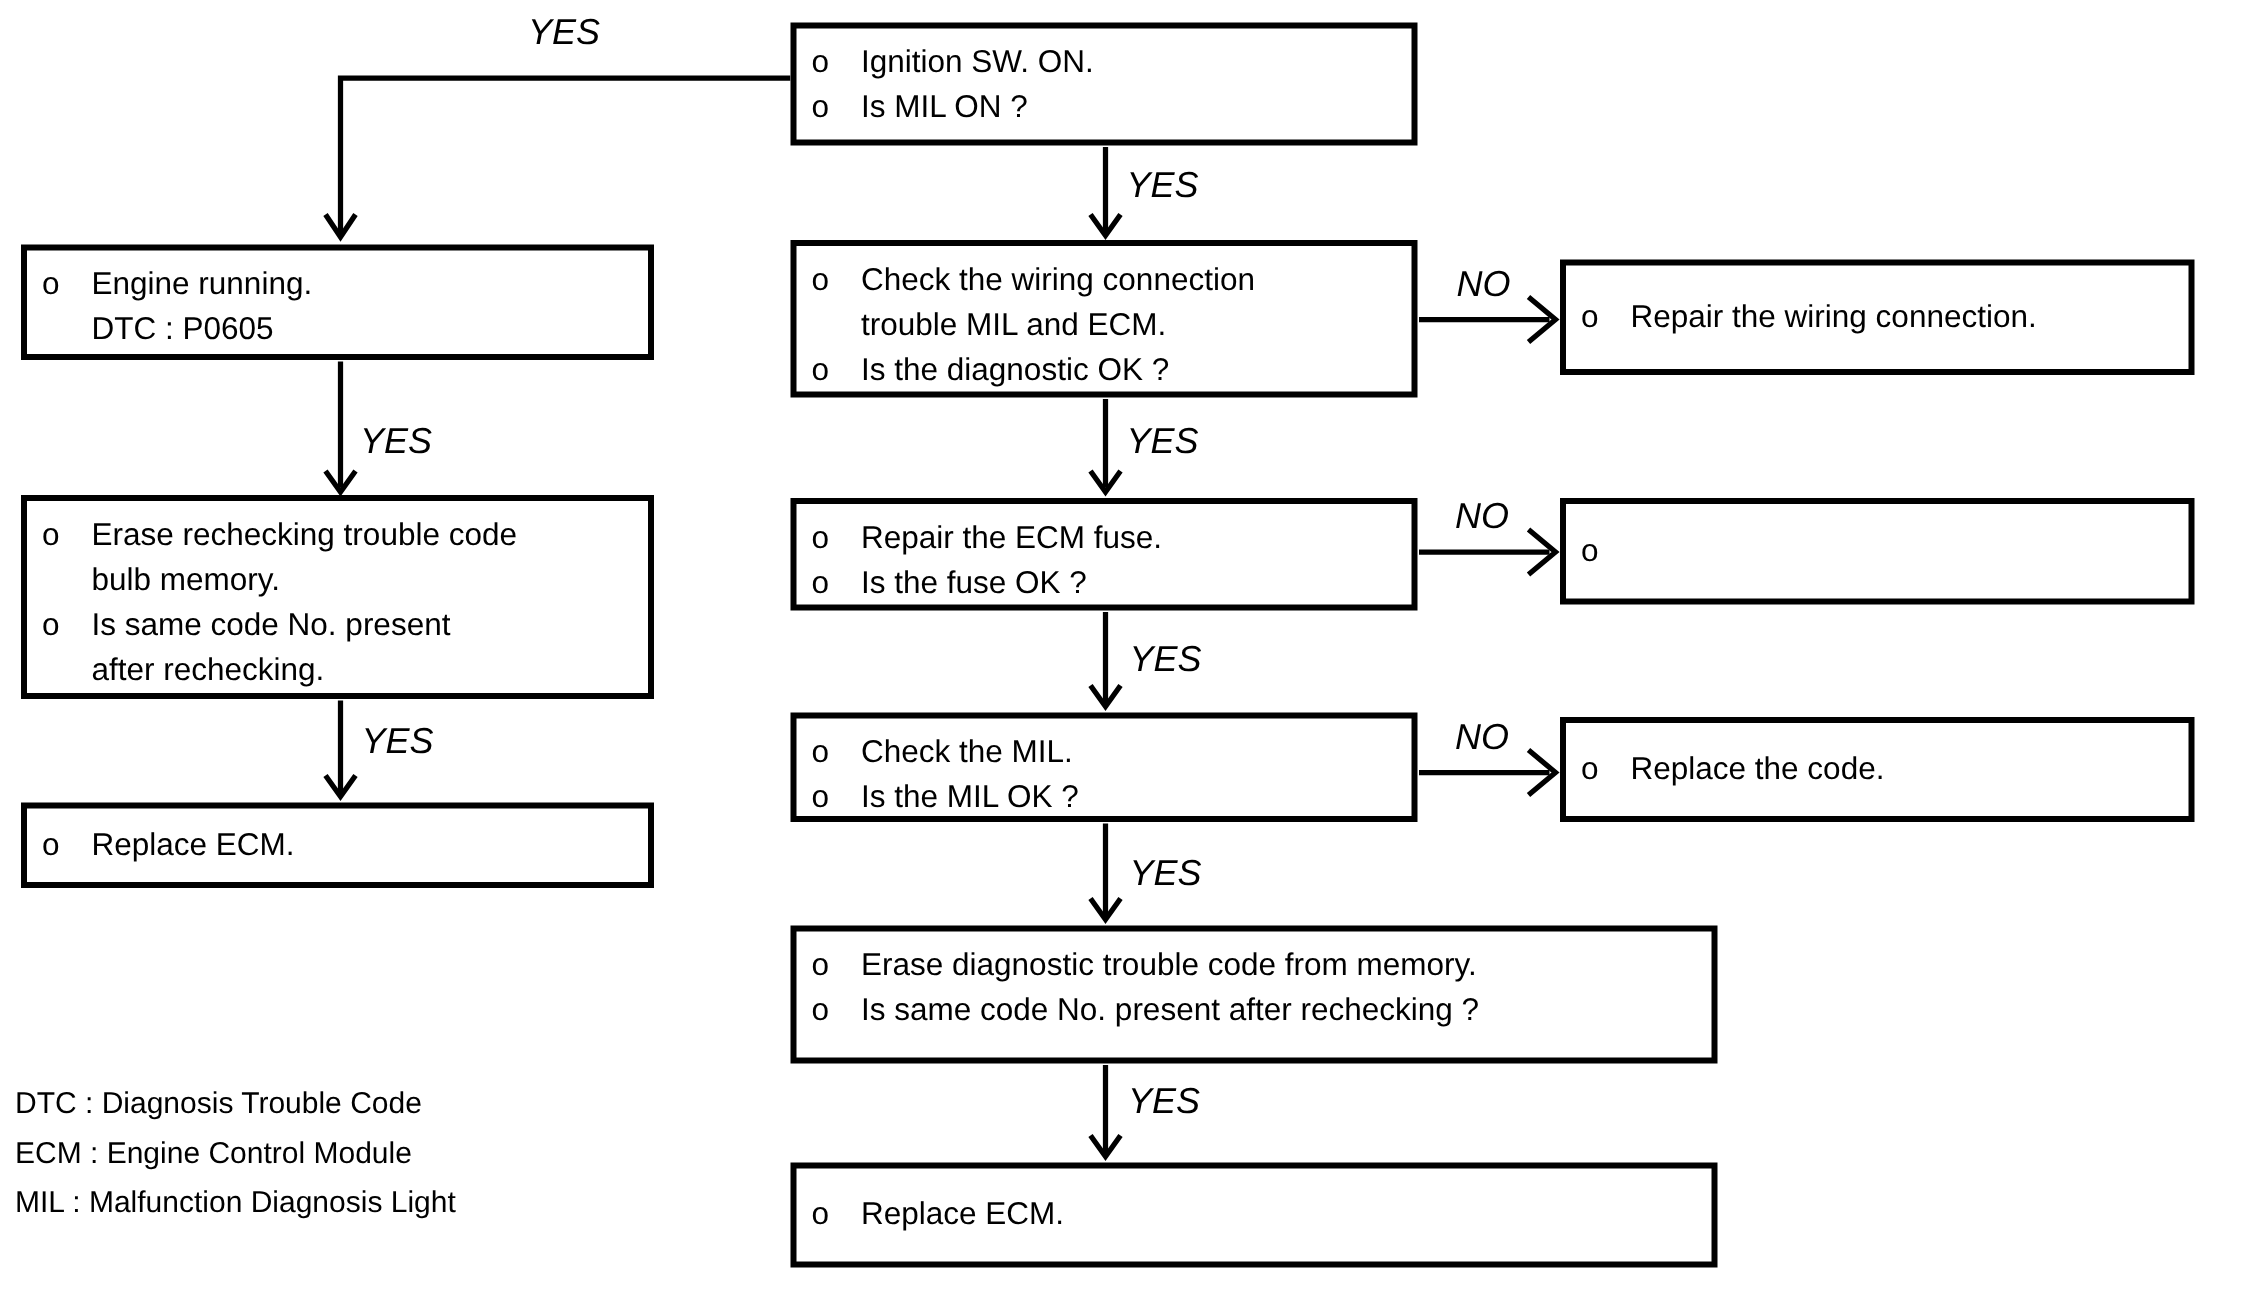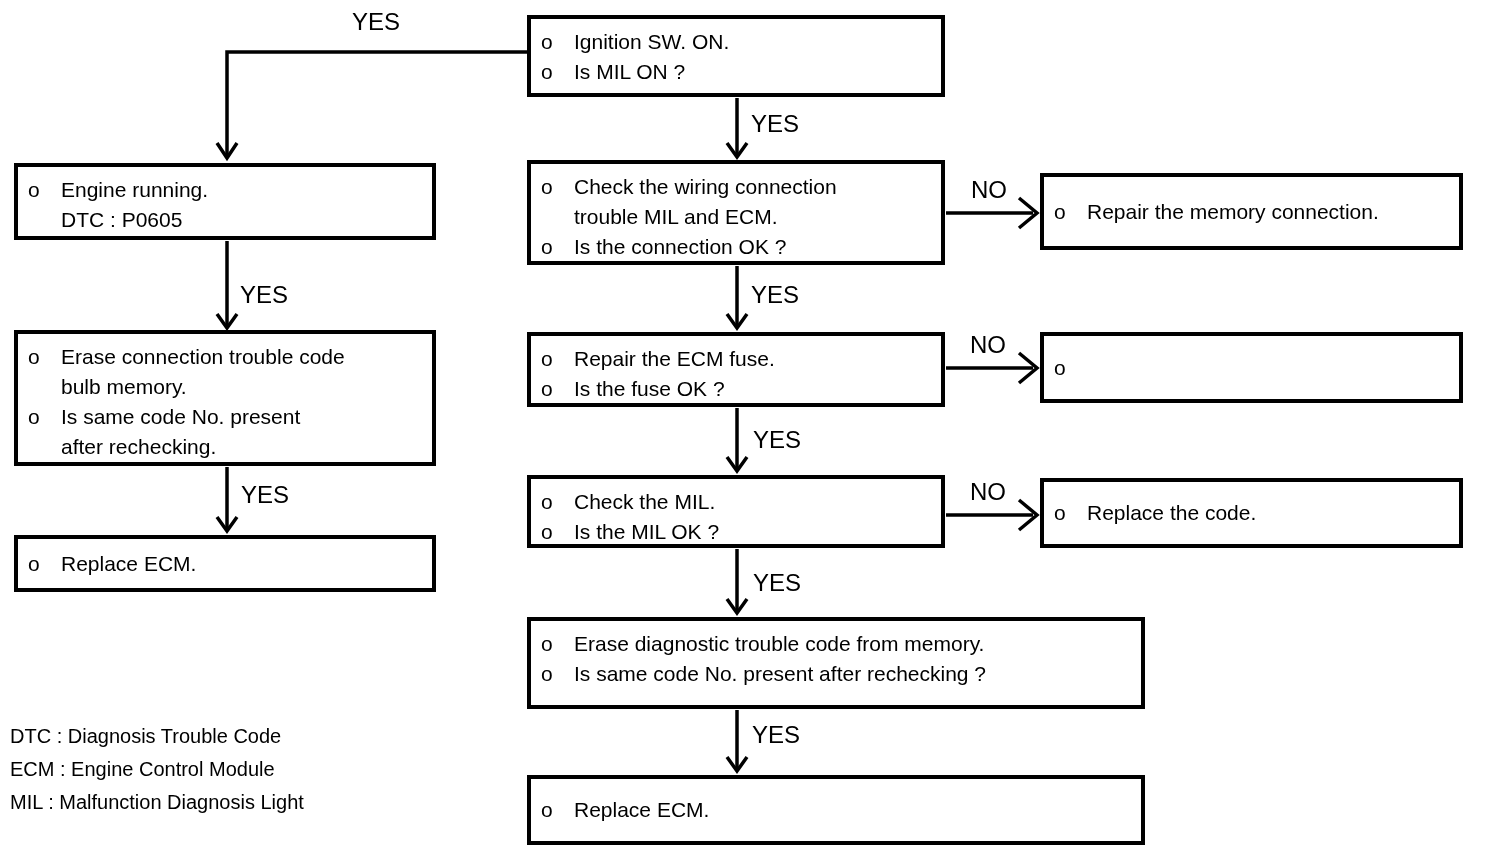--- a/index.html
+++ b/index.html
@@ -37,20 +37,21 @@
     padding-top: 0;
     padding-bottom: 0;
   }
   .row { display: flex; line-height: 30px; white-space: nowrap; }
   .bullet { flex: 0 0 33px; }
   .lbl {
     position: absolute;
     font-size: 24px;
     line-height: 24px;
     white-space: nowrap;
+    font-style: italic;
   }
   .legend {
     position: absolute;
     left: 10px;
     top: 720px;
     font-size: 20px;
     line-height: 33px;
     white-space: nowrap;
   }
 </style>
@@ -124,21 +125,21 @@
       </div>
       <div class="row">
         <span class="bullet"></span>
         <span class="txt">DTC : P0605</span>
       </div>
     </div>
 
   <div class="node" style="left:14px; top:330px; width:422px; height:136px;">
       <div class="row">
         <span class="bullet">o</span>
-        <span class="txt">Erase connection trouble code</span>
+        <span class="txt">Erase rechecking trouble code</span>
       </div>
       <div class="row">
         <span class="bullet"></span>
         <span class="txt">bulb memory.</span>
       </div>
       <div class="row">
         <span class="bullet">o</span>
         <span class="txt">Is same code No. present</span>
       </div>
       <div class="row">
@@ -158,21 +159,21 @@
       <div class="row">
         <span class="bullet">o</span>
         <span class="txt">Check the wiring connection</span>
       </div>
       <div class="row">
         <span class="bullet"></span>
         <span class="txt">trouble MIL and ECM.</span>
       </div>
       <div class="row">
         <span class="bullet">o</span>
-        <span class="txt">Is the connection OK ?</span>
+        <span class="txt">Is the diagnostic OK ?</span>
       </div>
     </div>
 
   <div class="node" style="left:527px; top:332px; width:418px; height:75px;">
       <div class="row">
         <span class="bullet">o</span>
         <span class="txt">Repair the ECM fuse.</span>
       </div>
       <div class="row">
         <span class="bullet">o</span>
@@ -205,21 +206,21 @@
   <div class="node center" style="left:527px; top:775px; width:618px; height:70px;">
       <div class="row">
         <span class="bullet">o</span>
         <span class="txt">Replace ECM.</span>
       </div>
     </div>
 
   <div class="node center" style="left:1040px; top:173px; width:423px; height:77px;">
       <div class="row">
         <span class="bullet">o</span>
-        <span class="txt">Repair the memory connection.</span>
+        <span class="txt">Repair the wiring connection.</span>
       </div>
     </div>
 
   <div class="node center" style="left:1040px; top:332px; width:423px; height:71px;">
       <div class="row">
         <span class="bullet">o</span>
       </div>
     </div>
 
   <div class="node center" style="left:1040px; top:478px; width:423px; height:70px;">

